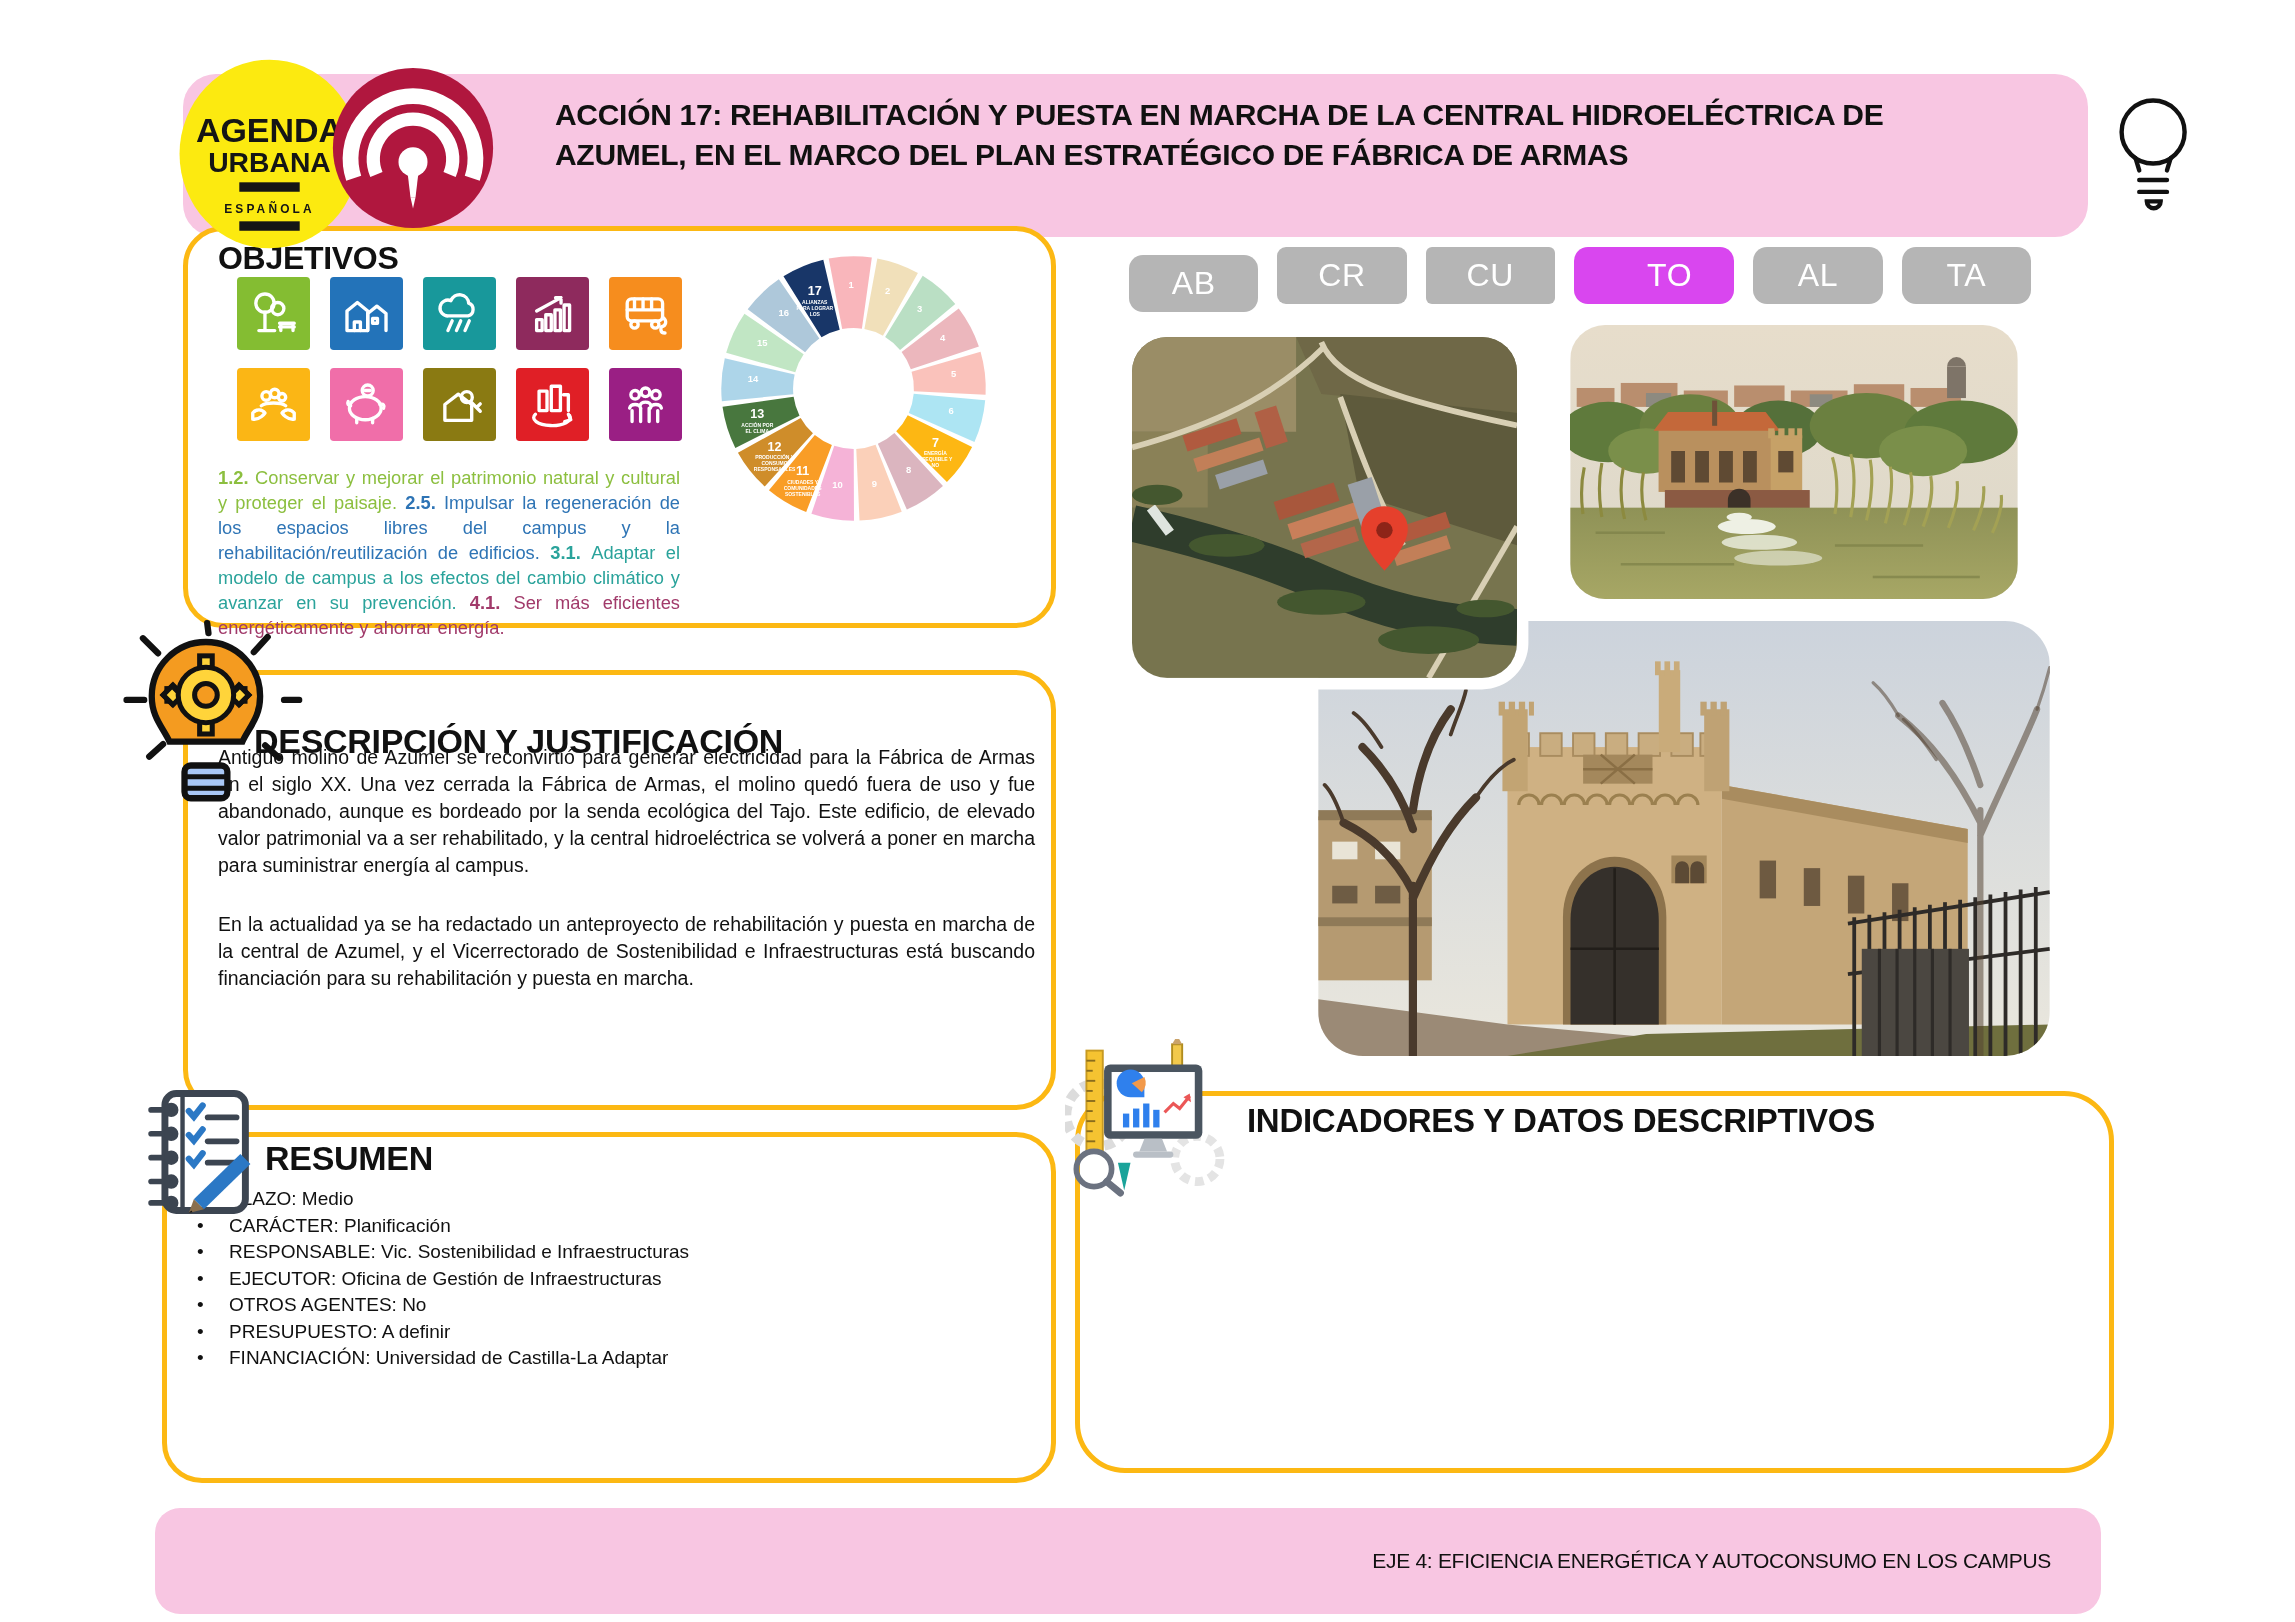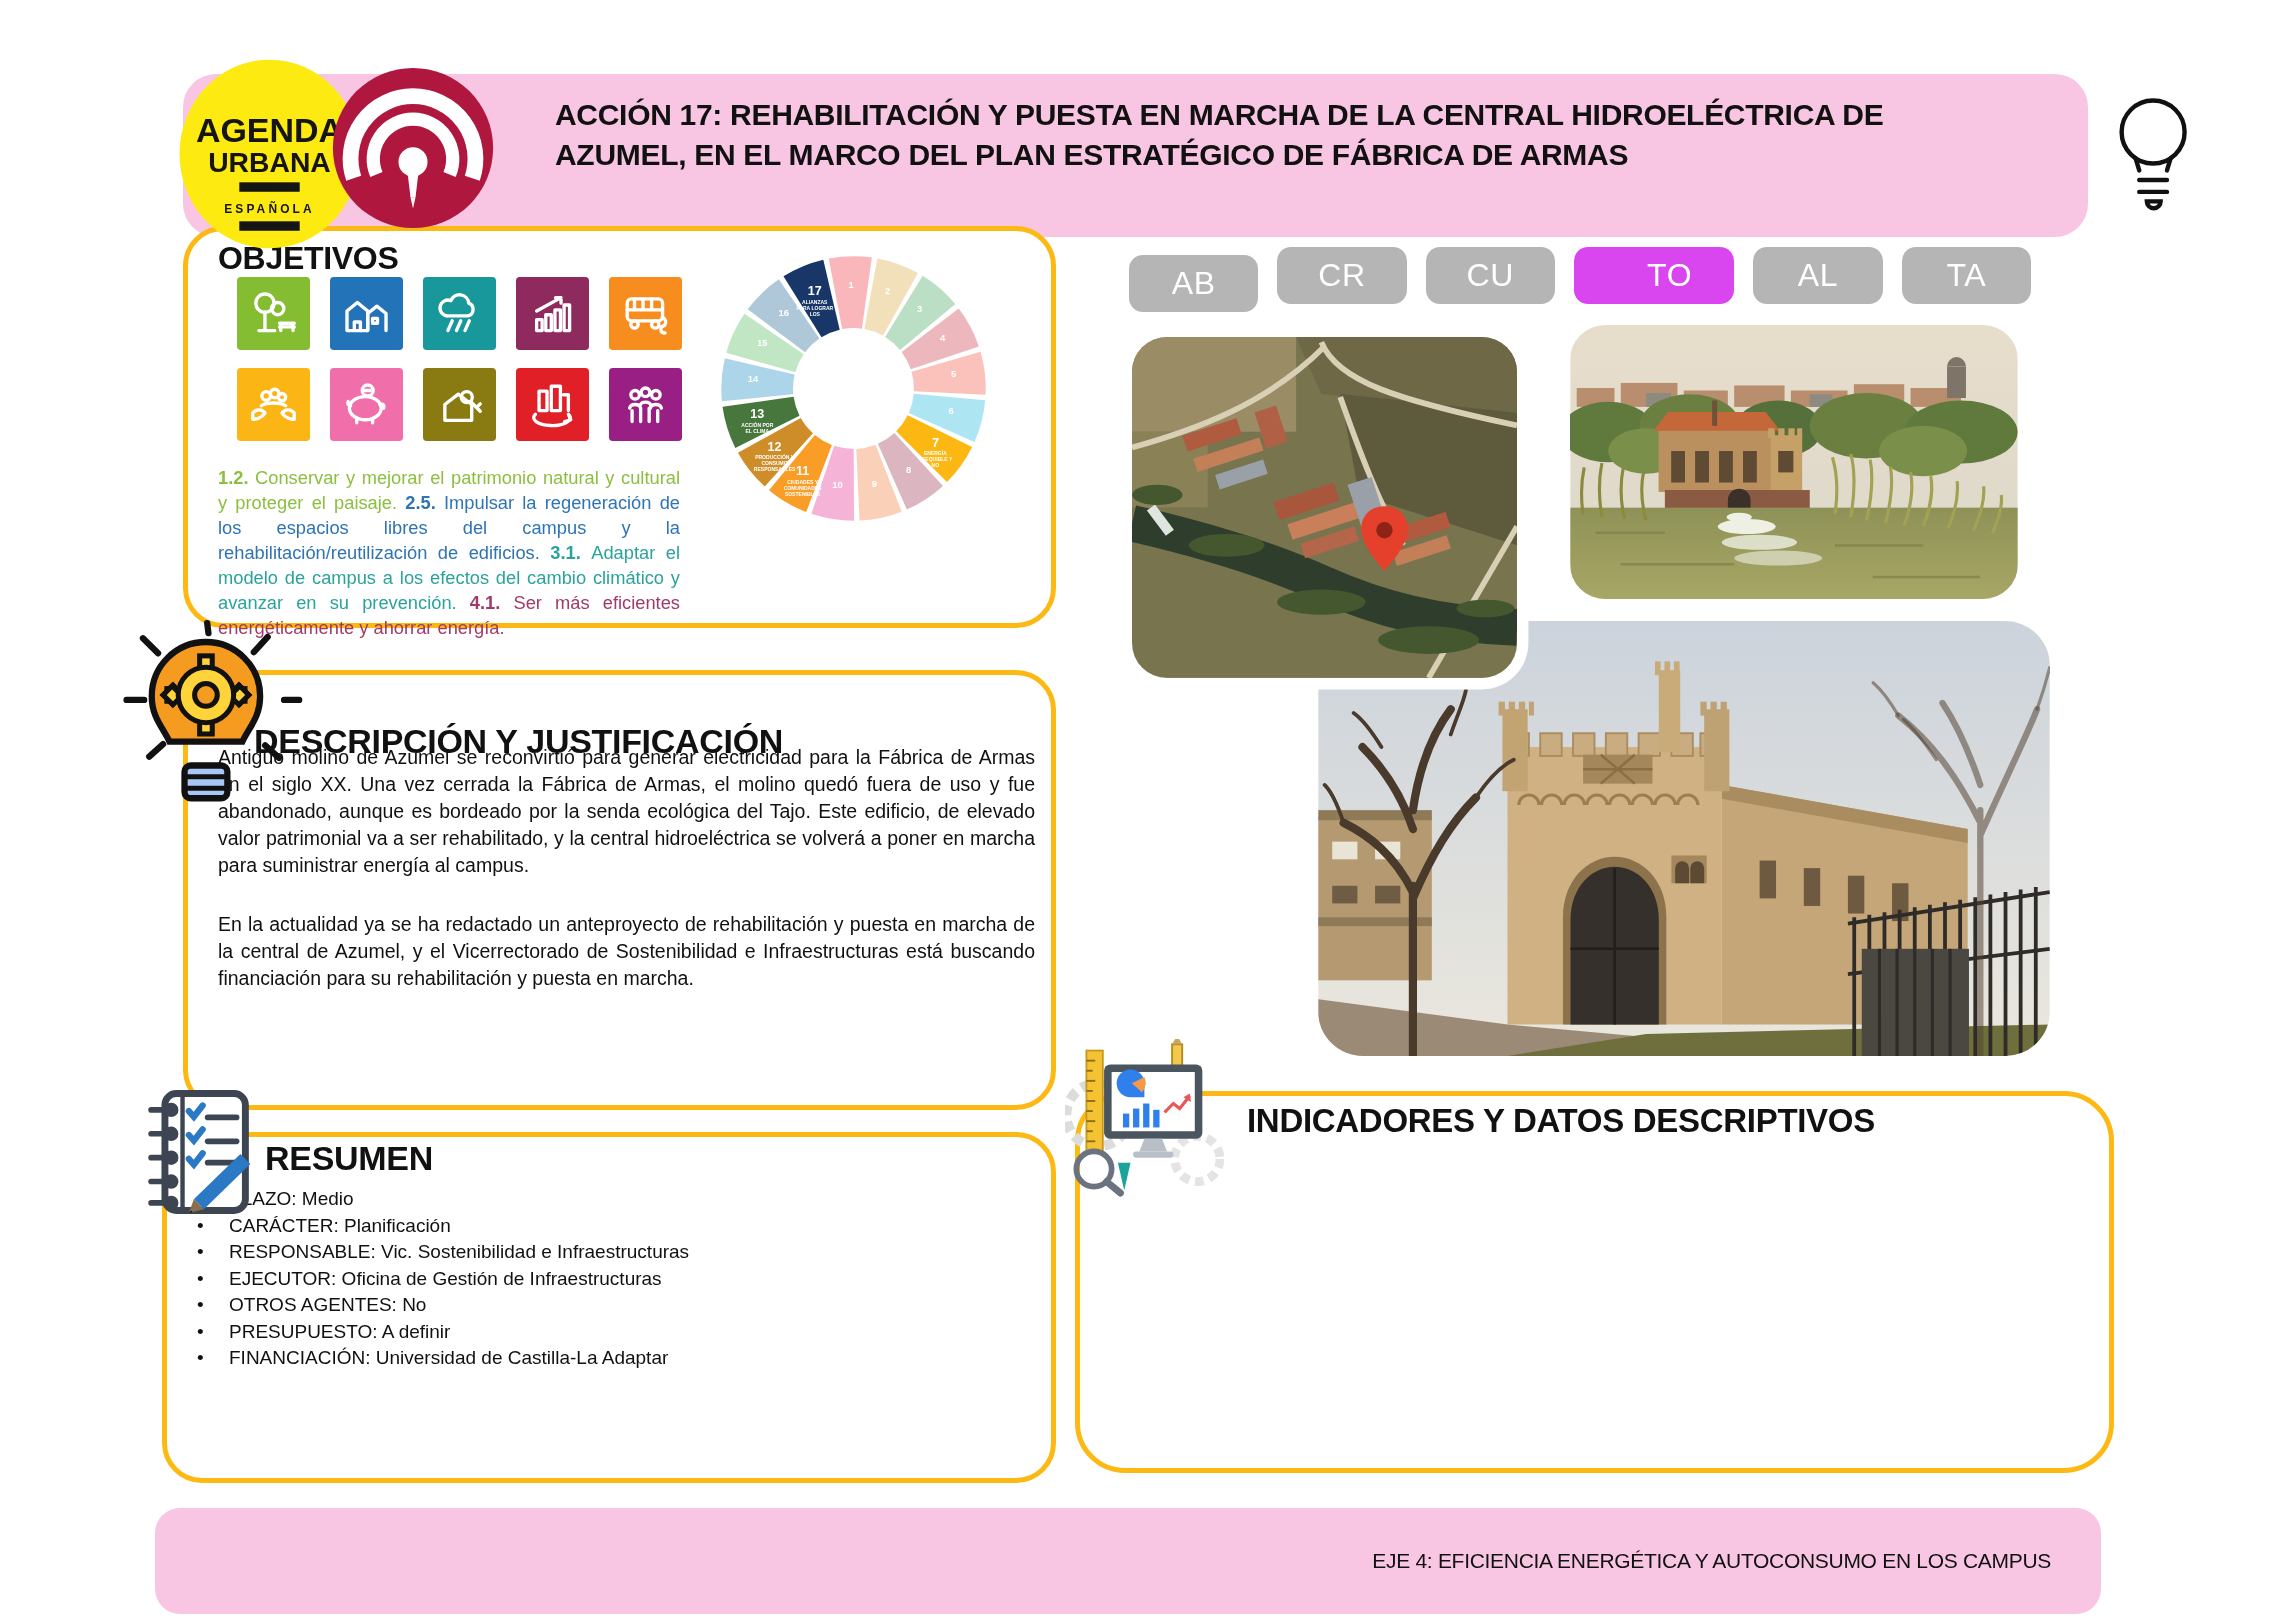--- a/index.html
+++ b/index.html
@@ -238,22 +238,22 @@
       <path d="M100.79009938949913 33.86421469507451 A210 210 0 0 1 164.04631727676227 7.548430396636348 L190.07831646937703 118.5364253241766 A96 96 0 0 0 161.16118829234244 130.56649814631976 Z" fill="#183668"></path>
       <text x="150.54308013249187" y="64.27374302312171" fill="#fff" font-size="20" font-weight="700" text-anchor="middle">17</text>
       <text x="150.54308013249187" y="77.27374302312171" fill="#fff" font-size="8" font-weight="700" text-anchor="middle">ALIANZAS</text>
       <text x="150.54308013249187" y="86.77374302312171" fill="#fff" font-size="8" font-weight="700" text-anchor="middle">PARA LOGRAR</text>
       <text x="150.54308013249187" y="96.27374302312171" fill="#fff" font-size="8" font-weight="700" text-anchor="middle">LOS</text>
       <circle cx="212" cy="212" r="94" fill="#fff"></circle>
     </svg>
 
   <div class="abs tabs z2" id="tabs">
       <div class="tab" style="background: rgb(181, 181, 181); margin-top: 8px;">AB</div>
-      <div class="tab" style="background: rgb(181, 181, 181);">CR</div>
-      <div class="tab" style="background: rgb(181, 181, 181);">CU</div>
+      <div class="tab" style="background: rgb(181, 181, 181); border-radius: 9px;">CR</div>
+      <div class="tab" style="background: rgb(181, 181, 181); border-radius: 6px;">CU</div>
       <div class="tab" style="background: #d946ef; padding-left: 31px;">TO</div>
       <div class="tab" style="background: rgb(181, 181, 181);">AL</div>
       <div class="tab" style="background: rgb(181, 181, 181);">TA</div>
     </div>
 
   <div class="abs photo z1" style="left:1318px;top:621px;width:732px;height:435px;border-radius:45px">
     <svg width="732" height="435" viewBox="0 0 1160 690">
       <defs>
         <linearGradient id="sky2" x1="0" y1="0" x2="0" y2="1">
           <stop offset="0" stop-color="#ccd3dc"></stop>

